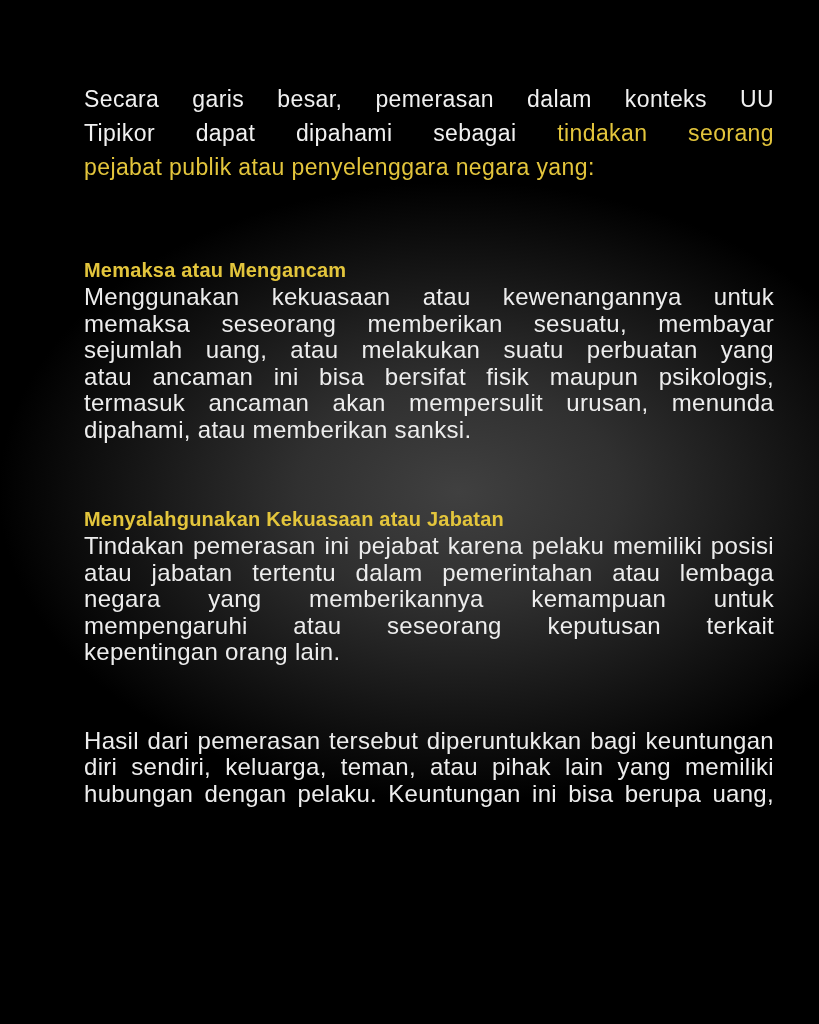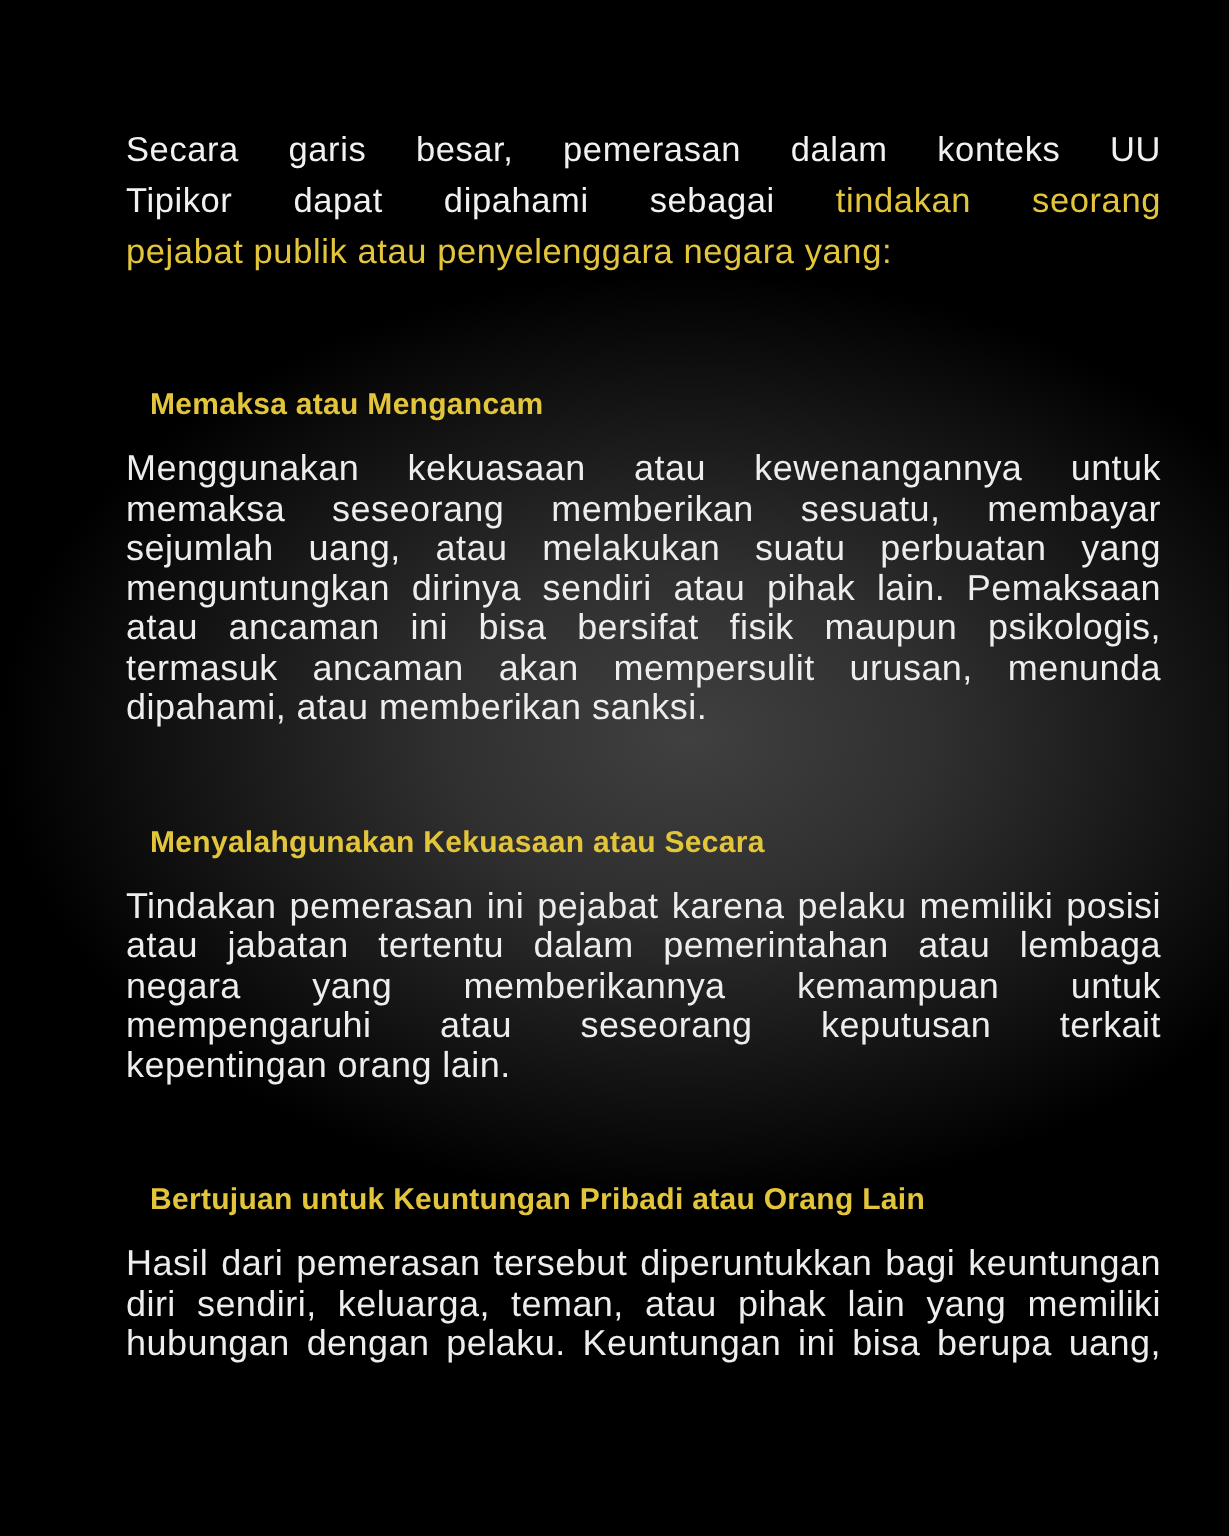--- a/index.html
+++ b/index.html
@@ -38,21 +38,21 @@
     text-align: justify;
     text-align-last: justify;
   }
 
   .topic { margin-top: 62px; }
   .topic-heading {
     font-size: 20px;
     line-height: 28px;
     font-weight: 600;
     letter-spacing: 0.2px;
-    margin: 16px;
+    margin: 0;
   }
   .topic-body {
     font-size: 24px;
     line-height: 26.5px;
     letter-spacing: 0.3px;
     font-weight: 400;
     color: #EDEDED;
   }
 </style>
 </head>
@@ -65,40 +65,38 @@
     <div class="line just"><span>Tipikor dapat dipahami sebagai</span> <span class="accent">tindakan seorang</span></div>
     <div class="line accent">pejabat publik atau penyelenggara negara yang:</div>
   </div>
 
   <section class="topic" style="margin-top:0">
     <h2 class="topic-heading accent">Memaksa atau Mengancam</h2>
     <div class="topic-body">
       <div class="line just">Menggunakan kekuasaan atau kewenangannya untuk</div>
       <div class="line just">memaksa seseorang memberikan sesuatu, membayar</div>
       <div class="line just">sejumlah uang, atau melakukan suatu perbuatan yang</div>
-      <div class="line just">menguntungkan dirinya sendiri atau pihak lain. Pemaksaan</div>
       <div class="line just">atau ancaman ini bisa bersifat fisik maupun psikologis,</div>
       <div class="line just">termasuk ancaman akan mempersulit urusan, menunda</div>
       <div class="line">dipahami, atau memberikan sanksi.</div>
     </div>
   </section>
 
   <section class="topic">
-    <h2 class="topic-heading accent">Menyalahgunakan Kekuasaan atau Secara</h2>
+    <h2 class="topic-heading accent">Menyalahgunakan Kekuasaan atau Jabatan</h2>
     <div class="topic-body">
       <div class="line just">Tindakan pemerasan ini pejabat karena pelaku memiliki posisi</div>
       <div class="line just">atau jabatan tertentu dalam pemerintahan atau lembaga</div>
       <div class="line just">negara yang memberikannya kemampuan untuk</div>
       <div class="line just">mempengaruhi atau seseorang keputusan terkait</div>
       <div class="line">kepentingan orang lain.</div>
     </div>
   </section>
 
   <section class="topic">
-    <h2 class="topic-heading accent">Bertujuan untuk Keuntungan Pribadi atau Orang Lain</h2>
     <div class="topic-body">
       <div class="line just">Hasil dari pemerasan tersebut diperuntukkan bagi keuntungan</div>
       <div class="line just">diri sendiri, keluarga, teman, atau pihak lain yang memiliki</div>
       <div class="line just">hubungan dengan pelaku. Keuntungan ini bisa berupa uang,</div>
     </div>
   </section>
 
 </div>
 
 </body></html>

